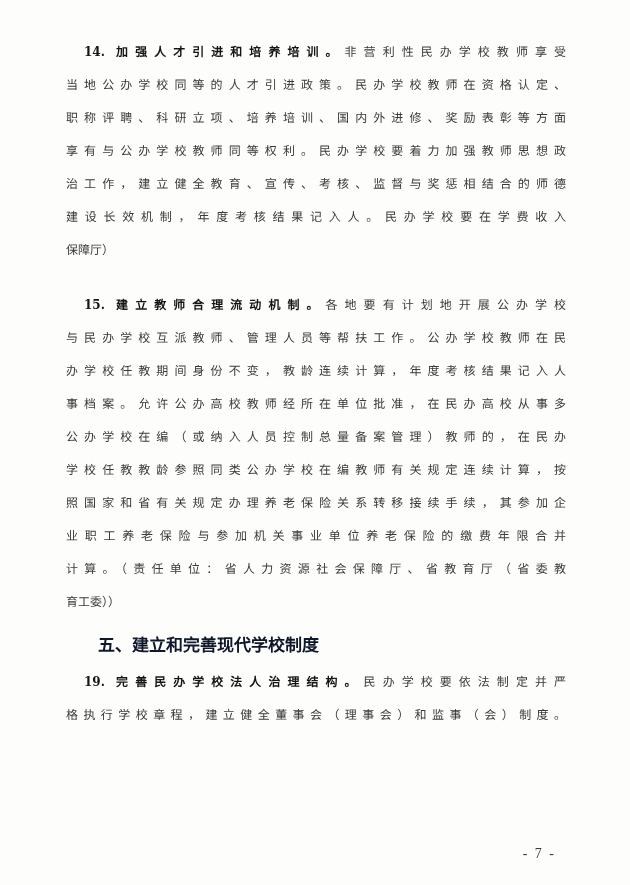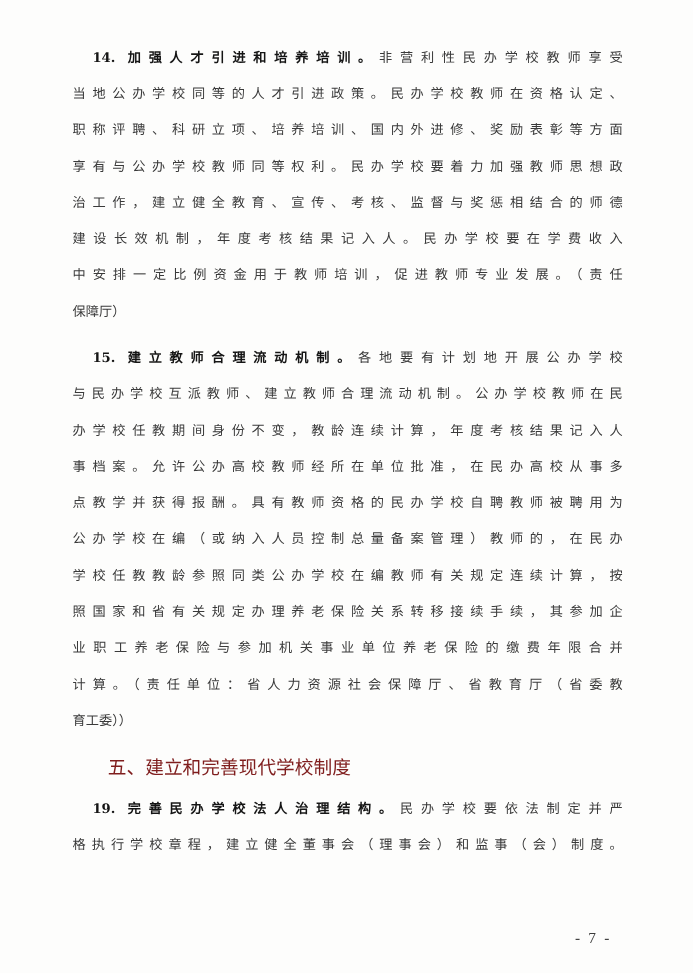--- a/index.html
+++ b/index.html
@@ -15,21 +15,21 @@
     overflow: hidden;
     font-family: "DejaVu Serif", "Liberation Serif", serif;
   }
   .content {
     position: absolute;
     left: 66px;
     top: 36px;
     width: 500px;
   }
   .para { margin: 0; }
-  .para-15 { margin-top: 9px; }
+  .para-15 { margin-top: 22px; }
   .line {
     font-size: 12px;
     line-height: 33px;
     height: 33px;
     overflow: hidden;
     color: #3a3a3a;
     text-align: justify;
     text-align-last: justify;
     text-justify: inter-character;
     word-break: break-all;
@@ -39,25 +39,25 @@
     text-align: left;
     text-align-last: left;
   }
   .first-line { text-indent: 18px; }
   .lead {
     font-weight: 700;
     color: #151515;
   }
   .heading {
     font-family: "Liberation Sans", "DejaVu Sans", sans-serif;
-    font-weight: 400;
+    font-weight: 700;
     font-size: 17px;
     line-height: 33px;
     height: 33px;
-    color: #7f1d1d;
+    color: #0f172a;
     text-indent: 32px;
     margin: 10px 0 4px 0;
   }
   .page-number {
     position: absolute;
     top: 846px;
     right: 74px;
     font-size: 14px;
     letter-spacing: 2px;
     color: #3a3a3a;
@@ -70,30 +70,28 @@
 <div class="page">
   <div class="content">
 
     <div class="para">
       <div class="line first-line"><span class="lead">14. 加强人才引进和培养培训。</span><span>非营利性民办学校教师享受</span></div>
       <div class="line">当地公办学校同等的人才引进政策。民办学校教师在资格认定、</div>
       <div class="line">职称评聘、科研立项、培养培训、国内外进修、奖励表彰等方面</div>
       <div class="line">享有与公办学校教师同等权利。民办学校要着力加强教师思想政</div>
       <div class="line">治工作，建立健全教育、宣传、考核、监督与奖惩相结合的师德</div>
       <div class="line">建设长效机制，年度考核结果记入人。民办学校要在学费收入</div>
-      <div class="line">中安排一定比例资金用于教师培训，促进教师专业发展。（责任</div>
       <div class="line last">保障厅）</div>
     </div>
 
     <div class="para para-15">
       <div class="line first-line"><span class="lead">15. 建立教师合理流动机制。</span><span>各地要有计划地开展公办学校</span></div>
-      <div class="line">与民办学校互派教师、建立教师合理流动机制。公办学校教师在民</div>
+      <div class="line">与民办学校互派教师、管理人员等帮扶工作。公办学校教师在民</div>
       <div class="line">办学校任教期间身份不变，教龄连续计算，年度考核结果记入人</div>
       <div class="line">事档案。允许公办高校教师经所在单位批准，在民办高校从事多</div>
-      <div class="line">点教学并获得报酬。具有教师资格的民办学校自聘教师被聘用为</div>
       <div class="line">公办学校在编（或纳入人员控制总量备案管理）教师的，在民办</div>
       <div class="line">学校任教教龄参照同类公办学校在编教师有关规定连续计算，按</div>
       <div class="line">照国家和省有关规定办理养老保险关系转移接续手续，其参加企</div>
       <div class="line">业职工养老保险与参加机关事业单位养老保险的缴费年限合并</div>
       <div class="line">计算。（责任单位：省人力资源社会保障厅、省教育厅（省委教</div>
       <div class="line last">育工委））</div>
     </div>
 
     <div class="heading">五、建立和完善现代学校制度</div>
 

